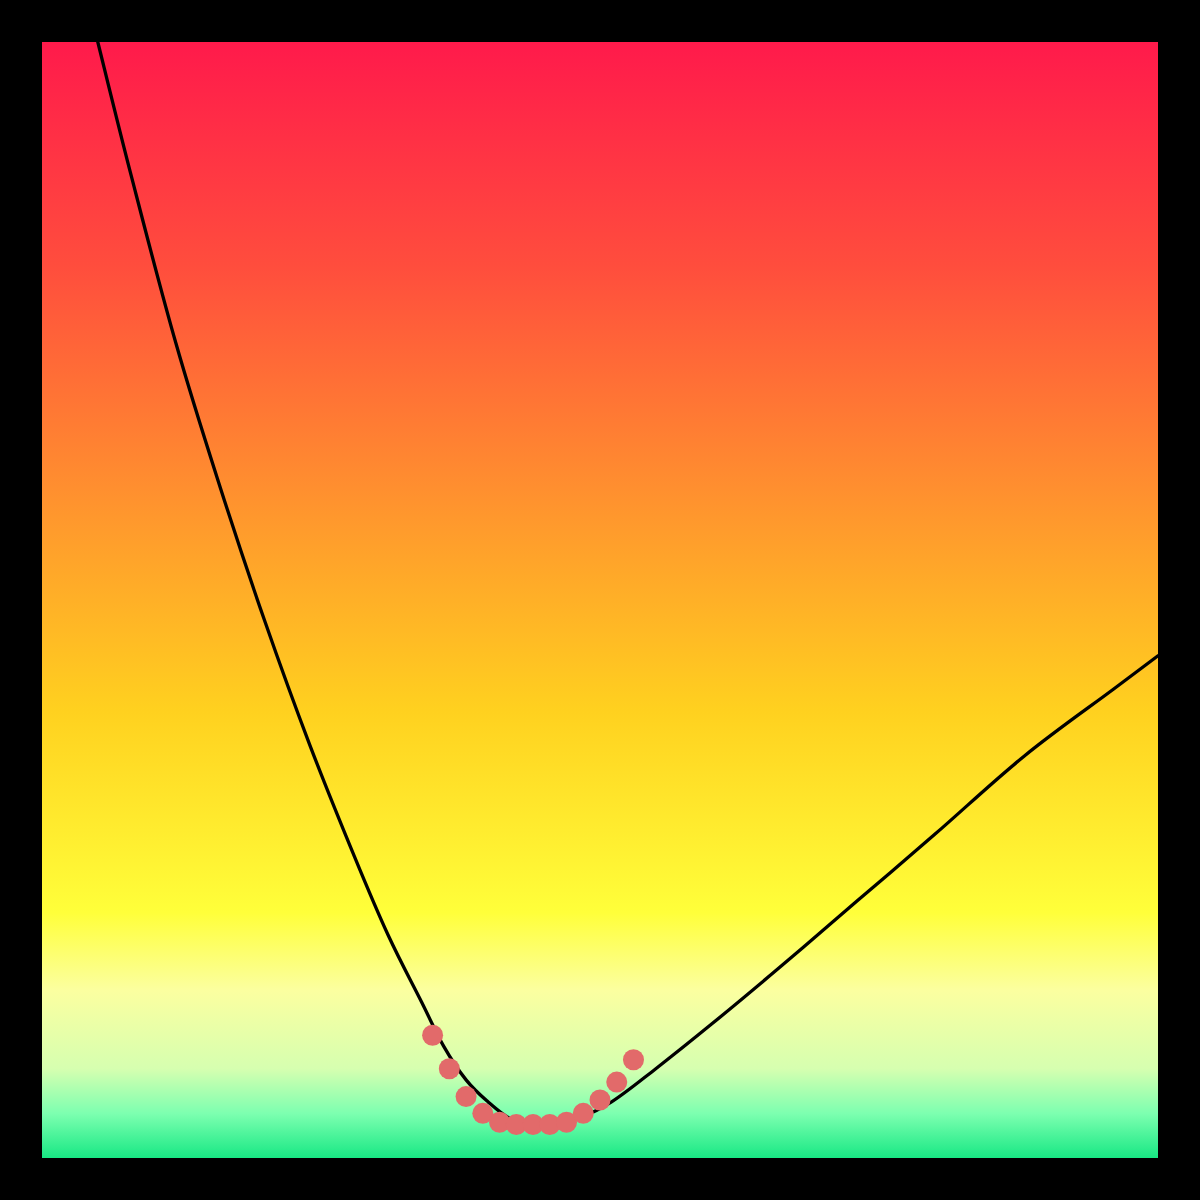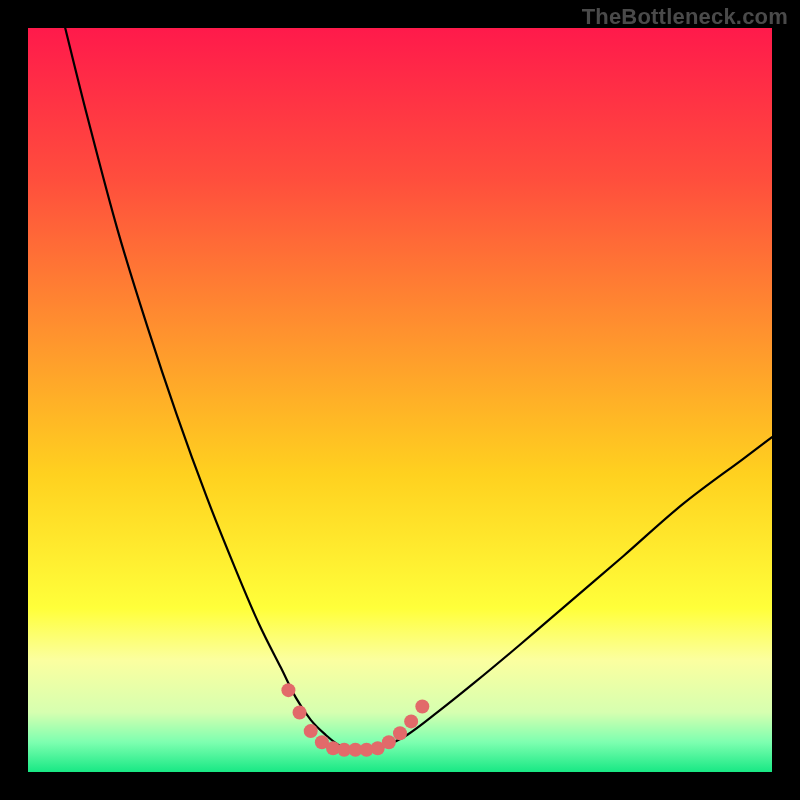--- a/index.html
+++ b/index.html
@@ -69,14 +69,13 @@
           <circle cx="327.36" cy="721.68" r="7" fill="#e26a6a"></circle>
           <circle cx="338.52000000000004" cy="721.68" r="7" fill="#e26a6a"></circle>
           <circle cx="349.68" cy="720.192" r="7" fill="#e26a6a"></circle>
           <circle cx="360.84" cy="714.24" r="7" fill="#e26a6a"></circle>
           <circle cx="372" cy="705.312" r="7" fill="#e26a6a"></circle>
           <circle cx="383.16" cy="693.408" r="7" fill="#e26a6a"></circle>
           <circle cx="394.32" cy="678.528" r="7" fill="#e26a6a"></circle>
         </g>
       </svg>
   </div>
-  <div class="watermark">TheBottleneck.com</div>
 </div>
 
 </body></html>

